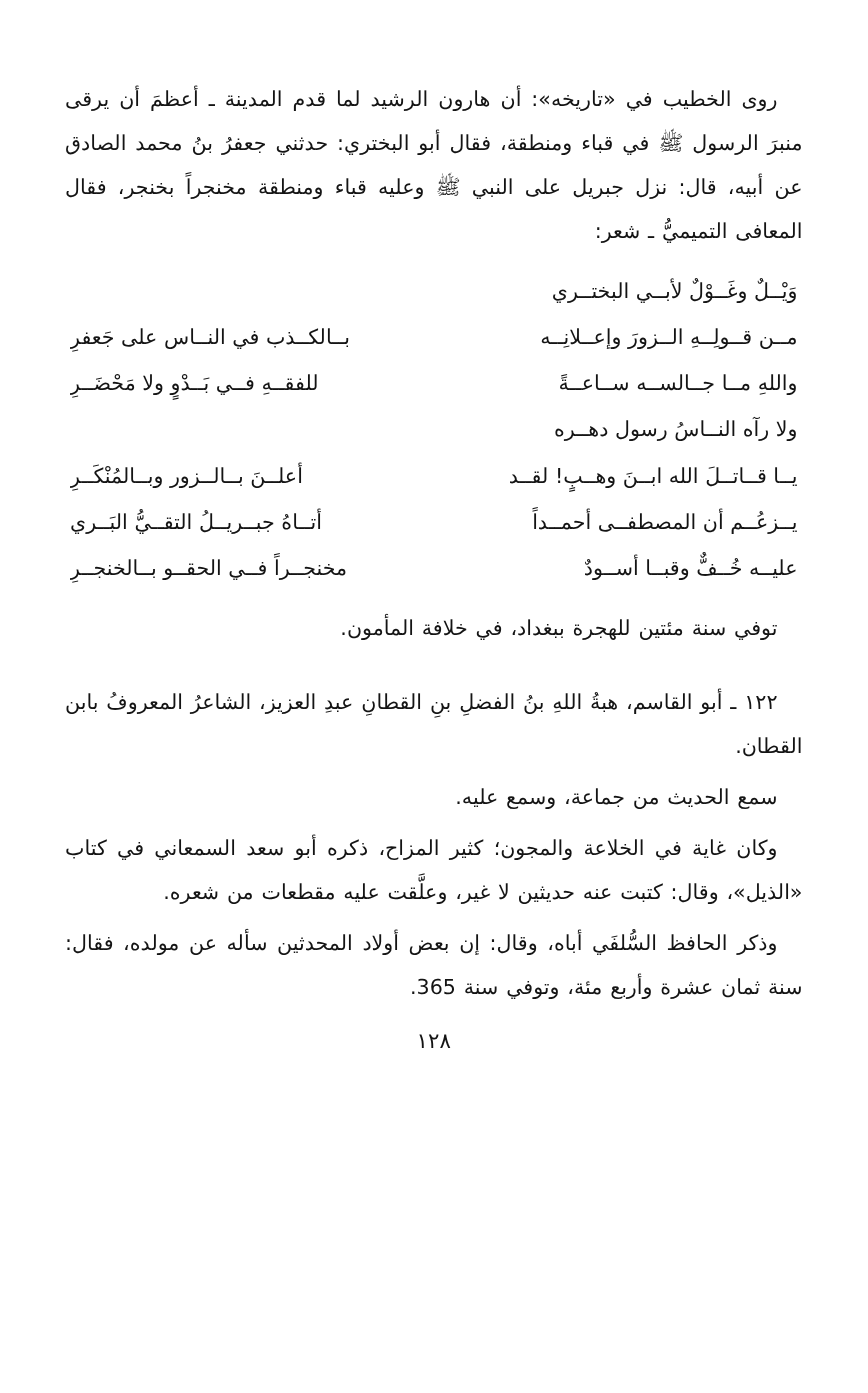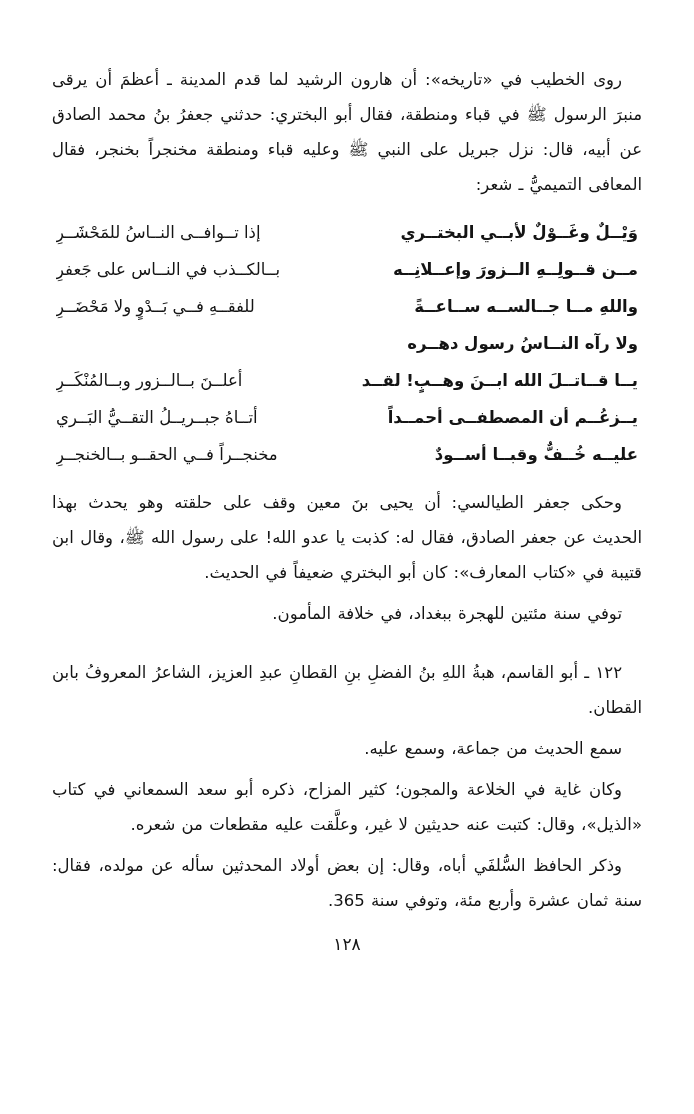--- a/index.html
+++ b/index.html
@@ -32,40 +32,39 @@
     display: flex;
     justify-content: space-between;
     align-items: baseline;
     line-height: 37px;
     font-size: 16.5px;
   }
   .hemi {
     white-space: nowrap;
     overflow: hidden;
   }
-  .hemi-right { text-align: center; font-weight: bold; }
+  .hemi-right { text-align: center; }
   .hemi-left  { text-align: left; }
   .page-number {
     margin-top: 16px;
     text-align: center;
     font-size: 17px;
     letter-spacing: 2px;
   }
 </style>
 </head>
 <body>
 
 <div class="page" dir="rtl">
 
   <p class="prose">روى الخطيب في «تاريخه»: أن هارون الرشيد لما قدم المدينة ـ أعظمَ أن يرقى منبرَ الرسول ﷺ في قباء ومنطقة، فقال أبو البختري: حدثني جعفرُ بنُ محمد الصادق عن أبيه، قال: نزل جبريل على النبي ﷺ وعليه قباء ومنطقة مخنجراً بخنجر، فقال المعافى التميميُّ ـ شعر:</p>
 
   <div class="poem">
     <div class="verse">
       <span class="hemi hemi-right">وَيْــلٌ وغَــوْلٌ لأبــي البختــري</span>
-      <span class="hemi hemi-left">إذا تــوافــى النــاسُ للمَحْشَــرِ</span>
     </div>
     <div class="verse">
       <span class="hemi hemi-right">مــن قــولِــهِ الــزورَ وإعــلانِــه</span>
       <span class="hemi hemi-left">بــالكــذب في النــاس على جَعفرِ</span>
     </div>
     <div class="verse">
       <span class="hemi hemi-right">واللهِ مــا جــالســه ســاعــةً</span>
       <span class="hemi hemi-left">للفقــهِ فــي بَــدْوٍ ولا مَحْضَــرِ</span>
     </div>
     <div class="verse">
@@ -78,21 +77,20 @@
     <div class="verse">
       <span class="hemi hemi-right">يــزعُــم أن المصطفــى أحمــداً</span>
       <span class="hemi hemi-left">أتــاهُ جبــريــلُ التقــيُّ البَــري</span>
     </div>
     <div class="verse">
       <span class="hemi hemi-right">عليــه خُــفٌّ وقبــا أســودٌ</span>
       <span class="hemi hemi-left">مخنجــراً فــي الحقــو بــالخنجــرِ</span>
     </div>
   </div>
 
-  <p class="prose gap-sm">وحكى جعفر الطيالسي: أن يحيى بنَ معين وقف على حلقته وهو يحدث بهذا الحديث عن جعفر الصادق، فقال له: كذبت يا عدو الله! على رسول الله ﷺ، وقال ابن قتيبة في «كتاب المعارف»: كان أبو البختري ضعيفاً في الحديث.</p>
 
   <p class="prose gap-sm">توفي سنة مئتين للهجرة ببغداد، في خلافة المأمون.</p>
 
   <p class="prose gap-md">١٢٢ ـ أبو القاسم، هبةُ اللهِ بنُ الفضلِ بنِ القطانِ عبدِ العزيز، الشاعرُ المعروفُ بابن القطان.</p>
 
   <p class="prose gap-sm">سمع الحديث من جماعة، وسمع عليه.</p>
 
   <p class="prose gap-sm">وكان غاية في الخلاعة والمجون؛ كثير المزاح، ذكره أبو سعد السمعاني في كتاب «الذيل»، وقال: كتبت عنه حديثين لا غير، وعلَّقت عليه مقطعات من شعره.</p>
 
   <p class="prose gap-sm">وذكر الحافظ السُّلفَي أباه، وقال: إن بعض أولاد المحدثين سأله عن مولده، فقال: سنة ثمان عشرة وأربع مئة، وتوفي سنة 365.</p>

